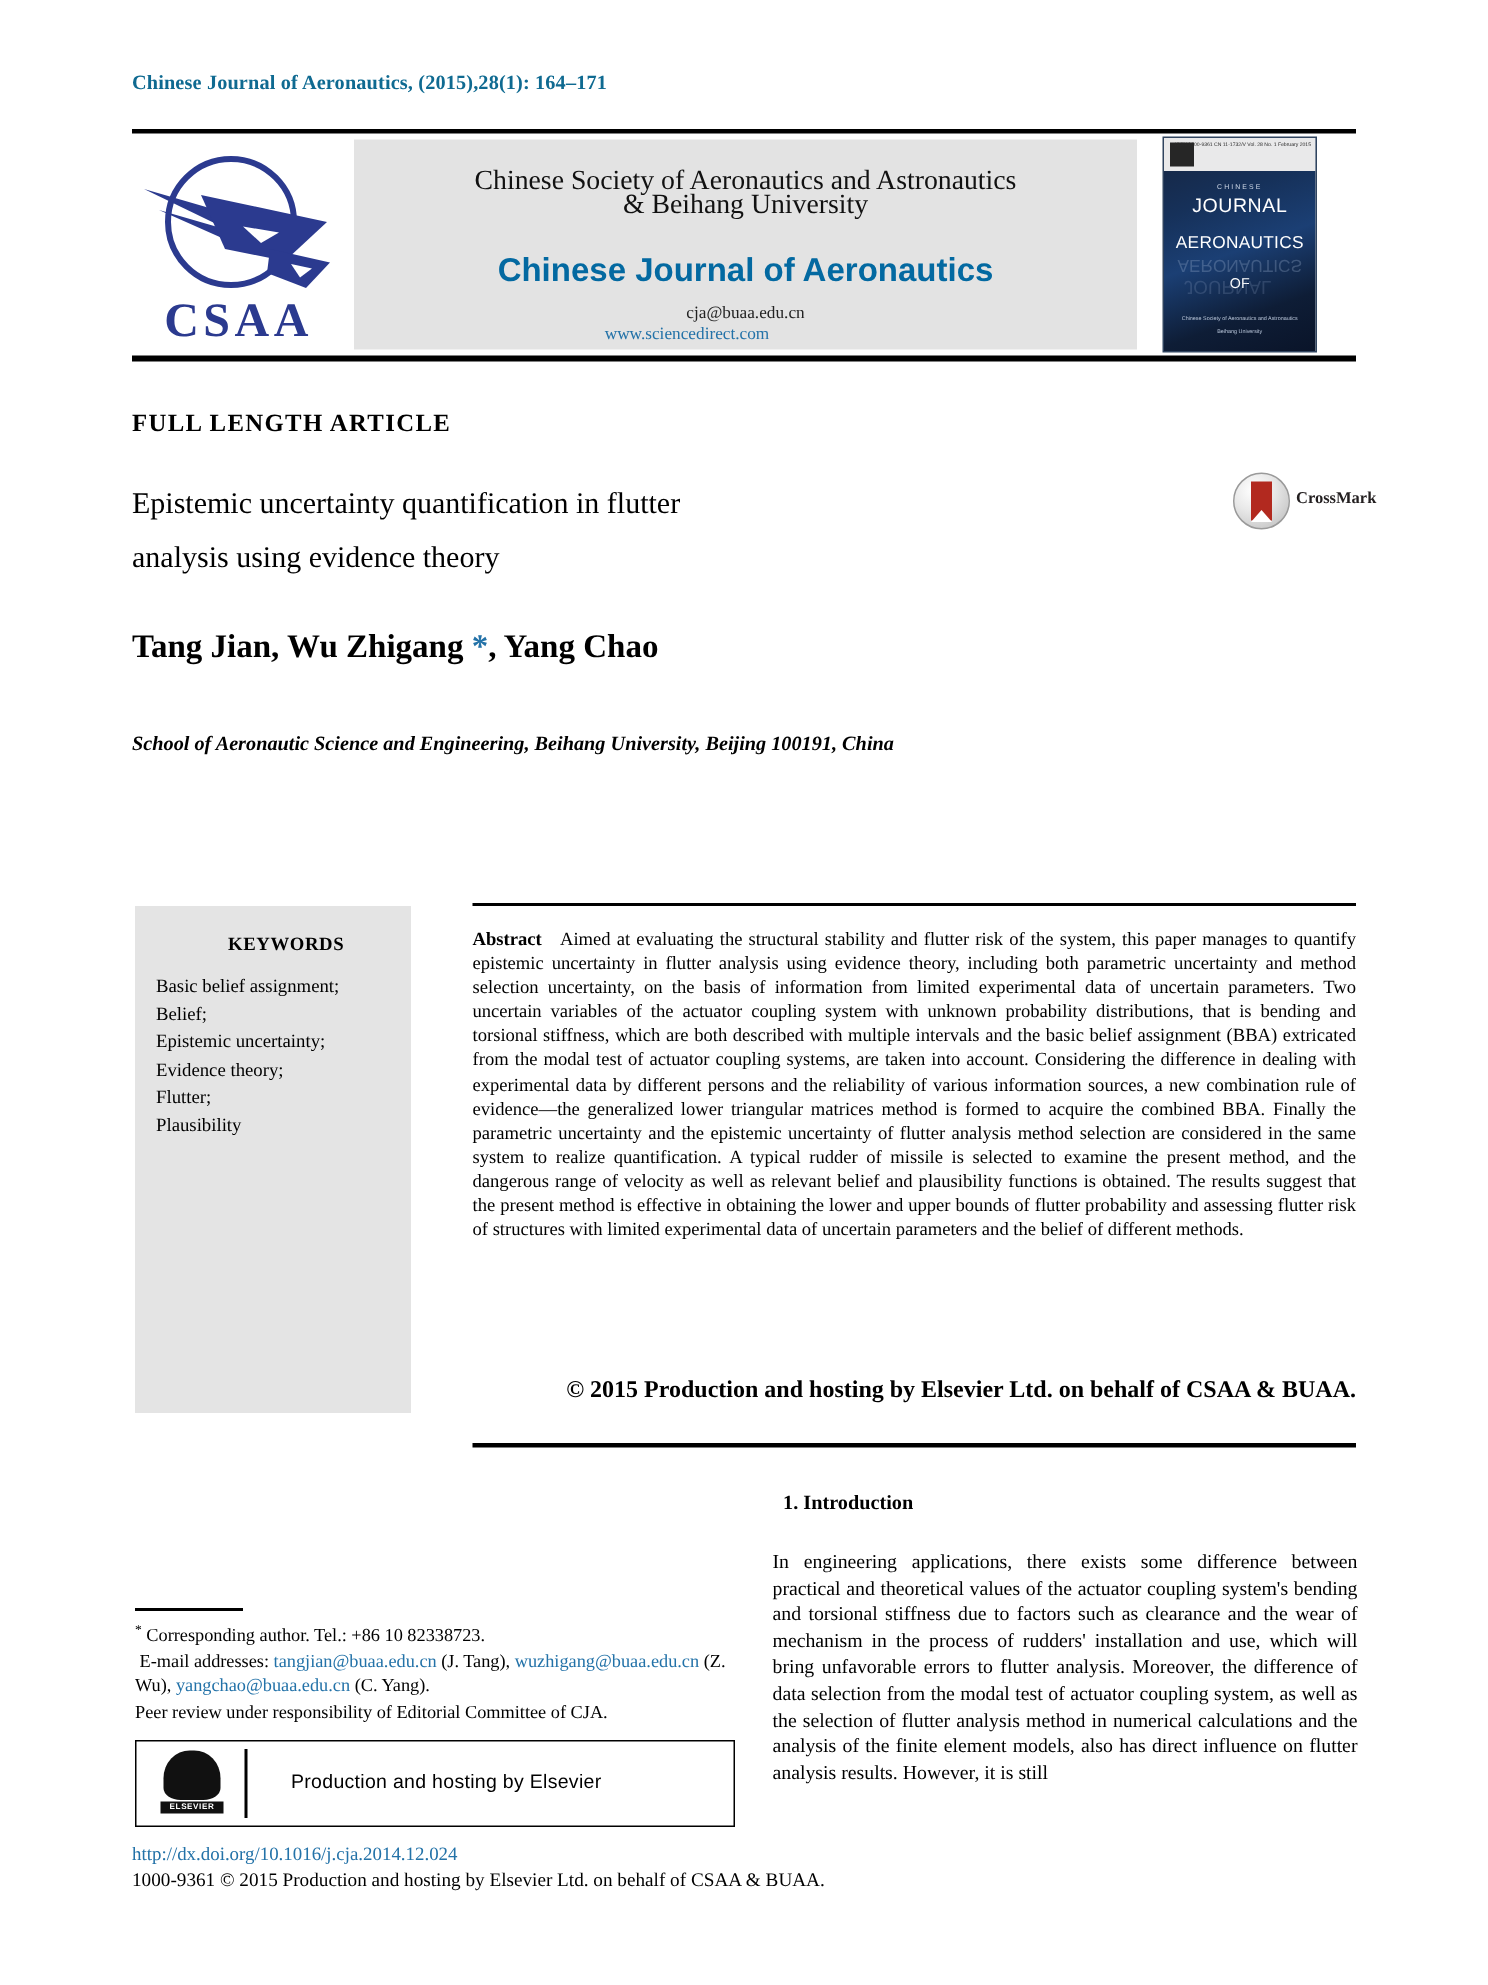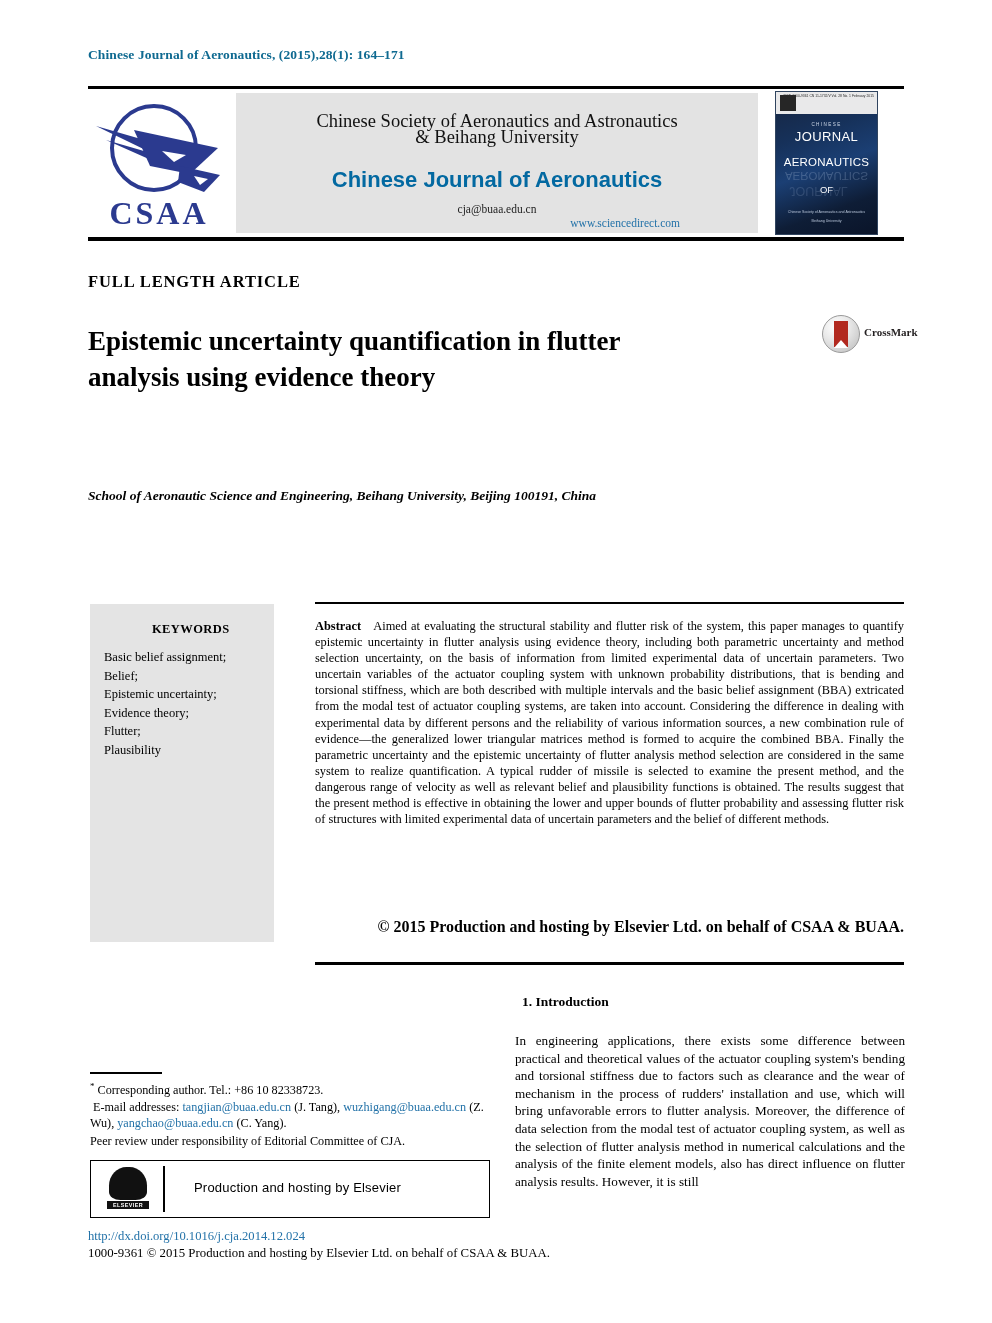--- a/index.html
+++ b/index.html
@@ -49,21 +49,21 @@
   }
   .gp-title{
     position:absolute;left:0;top:74px;width:522px;text-align:center;
     font-size:22px;font-weight:bold;font-family:Liberation Sans, sans-serif;color:#0369a1;
   }
   .gp-mail{
     position:absolute;left:0;top:110px;width:522px;text-align:center;
     font-size:11.5px;color:#222;
   }
   .gp-url{
-    position:absolute;left:0;top:124px;width:444px;text-align:right;
+    position:absolute;left:0;top:124px;width:444px;text-align:center;
     font-size:11.5px;color:#2372a8;
   }
   .cover-thumb{
     position:absolute;left:687px;top:5px;width:101px;height:142px;
     background:linear-gradient(160deg,#16243f 0%,#16315a 30%,#1b3f74 52%,#0e1d36 78%,#0a1429 100%);
     border:1px solid #30445f;
     overflow:hidden;
   }
   .cover-topbar{
     position:absolute;left:0;top:0;width:101px;height:22px;
@@ -116,21 +116,21 @@
   }
 
   
   .arttype{
     position:absolute;left:88px;top:272px;
     font-size:16.5px;font-weight:bold;letter-spacing:.9px;
     font-family:"Liberation Serif", serif;
   }
   .title{
     position:absolute;left:88px;top:305px;width:630px;
-    font-size:27px;font-weight:bold;line-height:36px;
+    font-size:20px;font-weight:normal;line-height:36px;
     font-family:"Liberation Serif", serif;
   }
   .crossmark{
     position:absolute;left:822px;top:315px;width:100px;height:38px;
   }
   .cm-badge{
     position:absolute;left:0;top:0;width:36px;height:36px;border-radius:50%;
     background:radial-gradient(circle at 35% 30%,#ffffff 0%,#e9e9e9 40%,#b9b9b9 100%);
     border:1px solid #9a9a9a;
   }
@@ -318,20 +318,23 @@
   </h1>
 
   <div class="crossmark">
     <div class="cm-badge">
       <div class="cm-ribbon"></div>
       <div class="cm-notch"></div>
     </div>
     <div class="cm-text">CrossMark</div>
   </div>
 
+  <div class="authors">
+    <span>Tang Jian, Wu Zhigang </span><span class="star">*</span><span>, Yang Chao</span>
+  </div>
 
   <div class="affil">School of Aeronautic Science and Engineering, Beihang University, Beijing 100191, China</div>
 
 
   <div class="rule-abs-top"></div>
   <div class="rule-abs-bot"></div>
 
   <div class="kwbox">
     <div class="kwtitle">KEYWORDS</div>
     <div class="kwlist">

